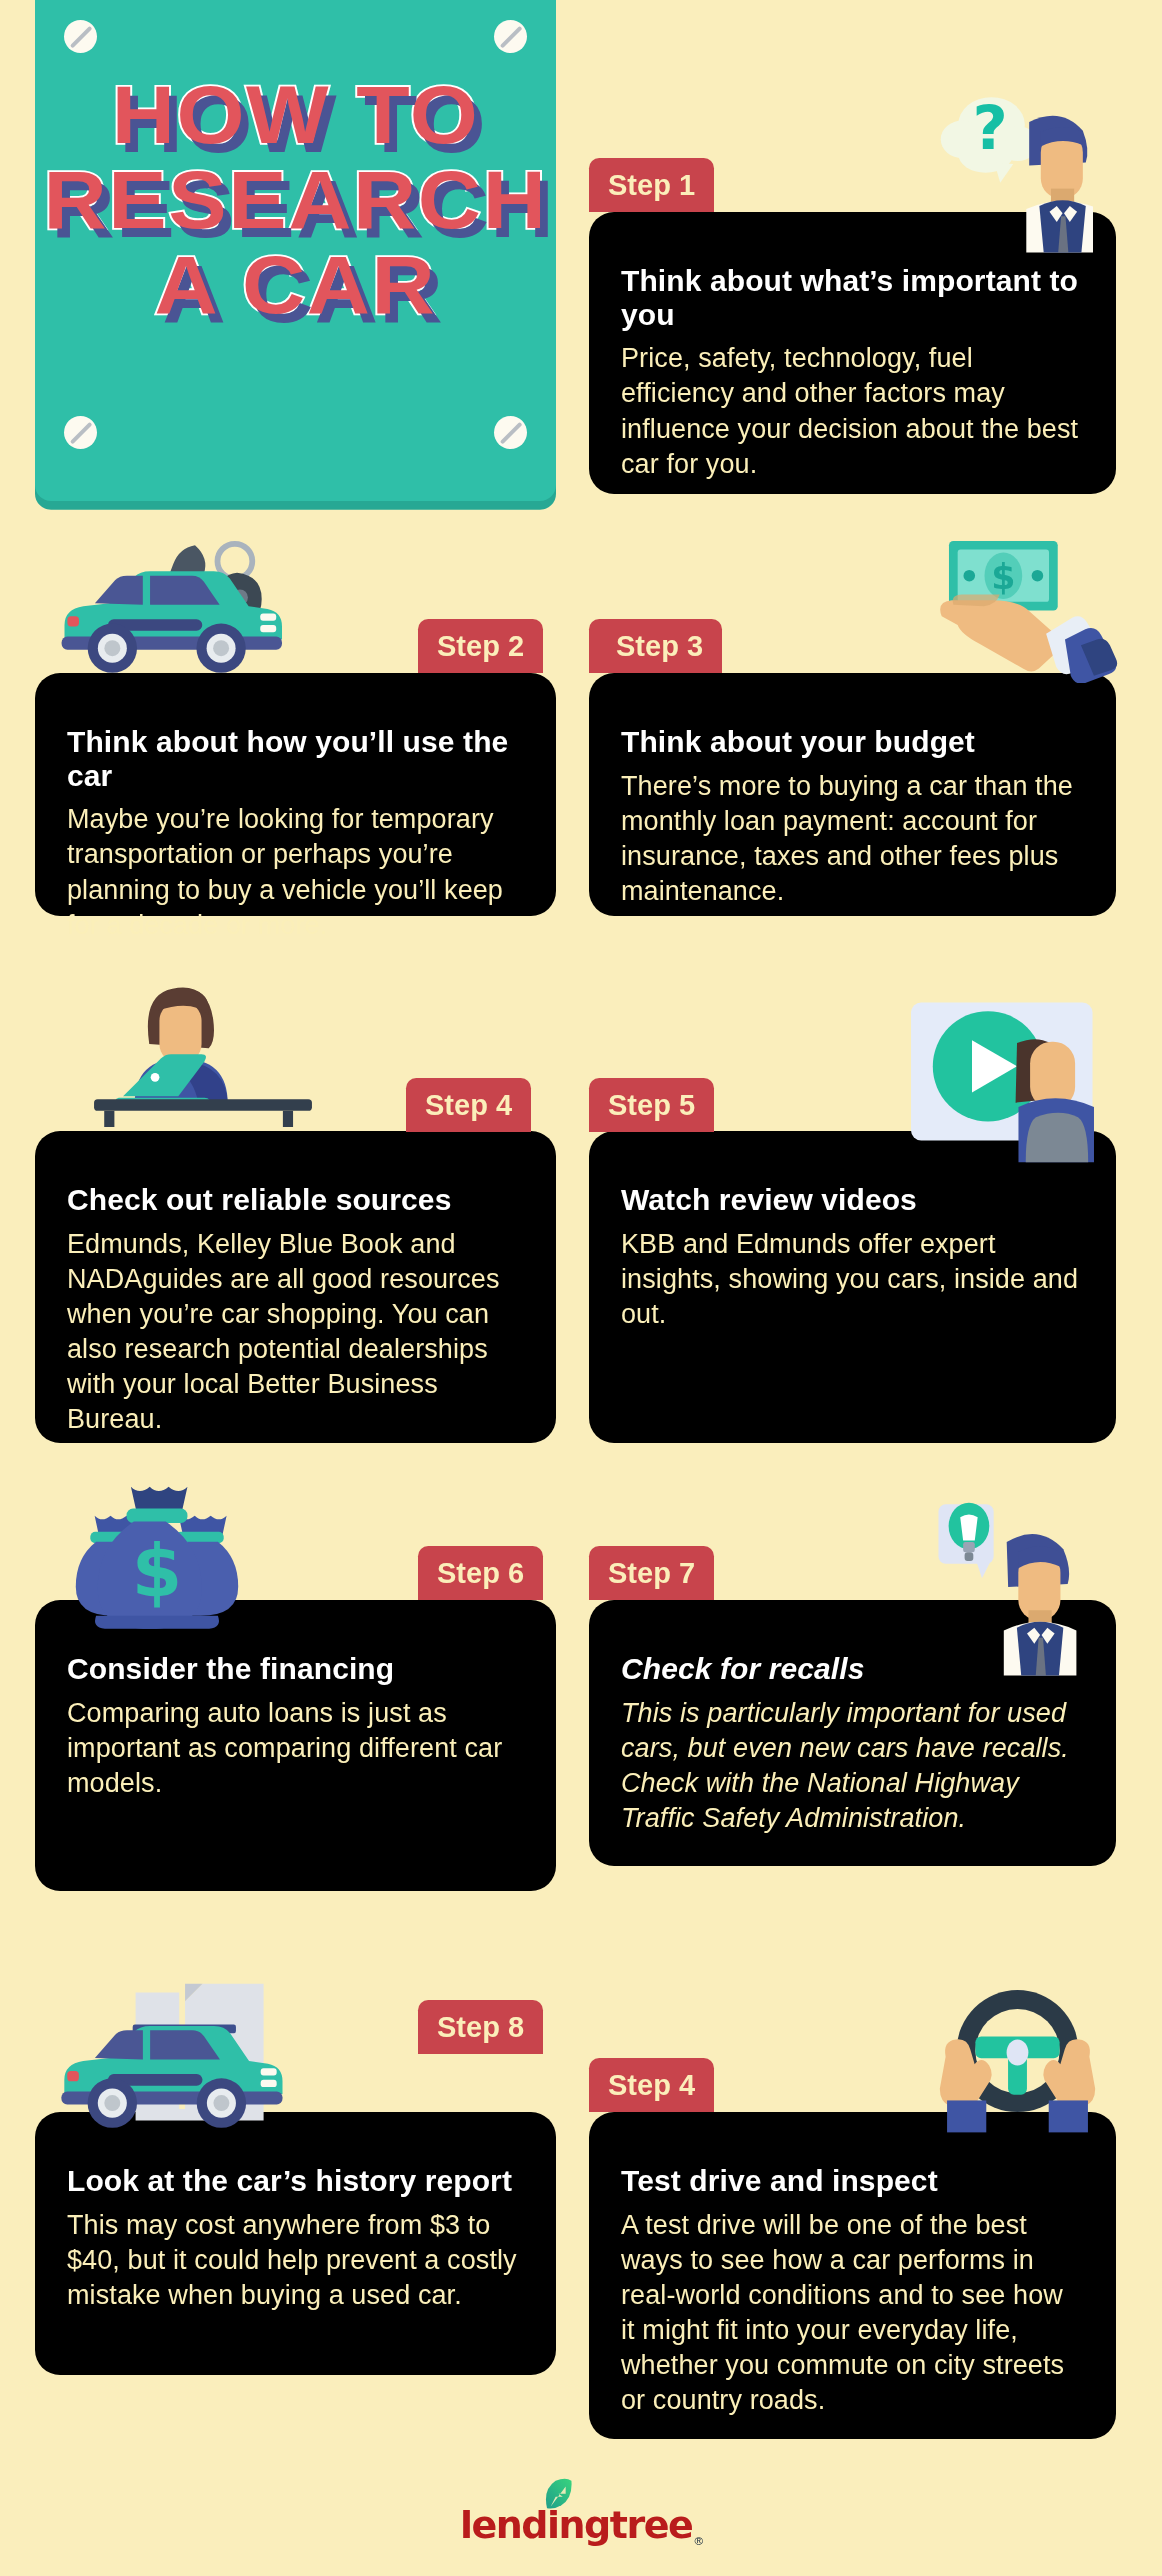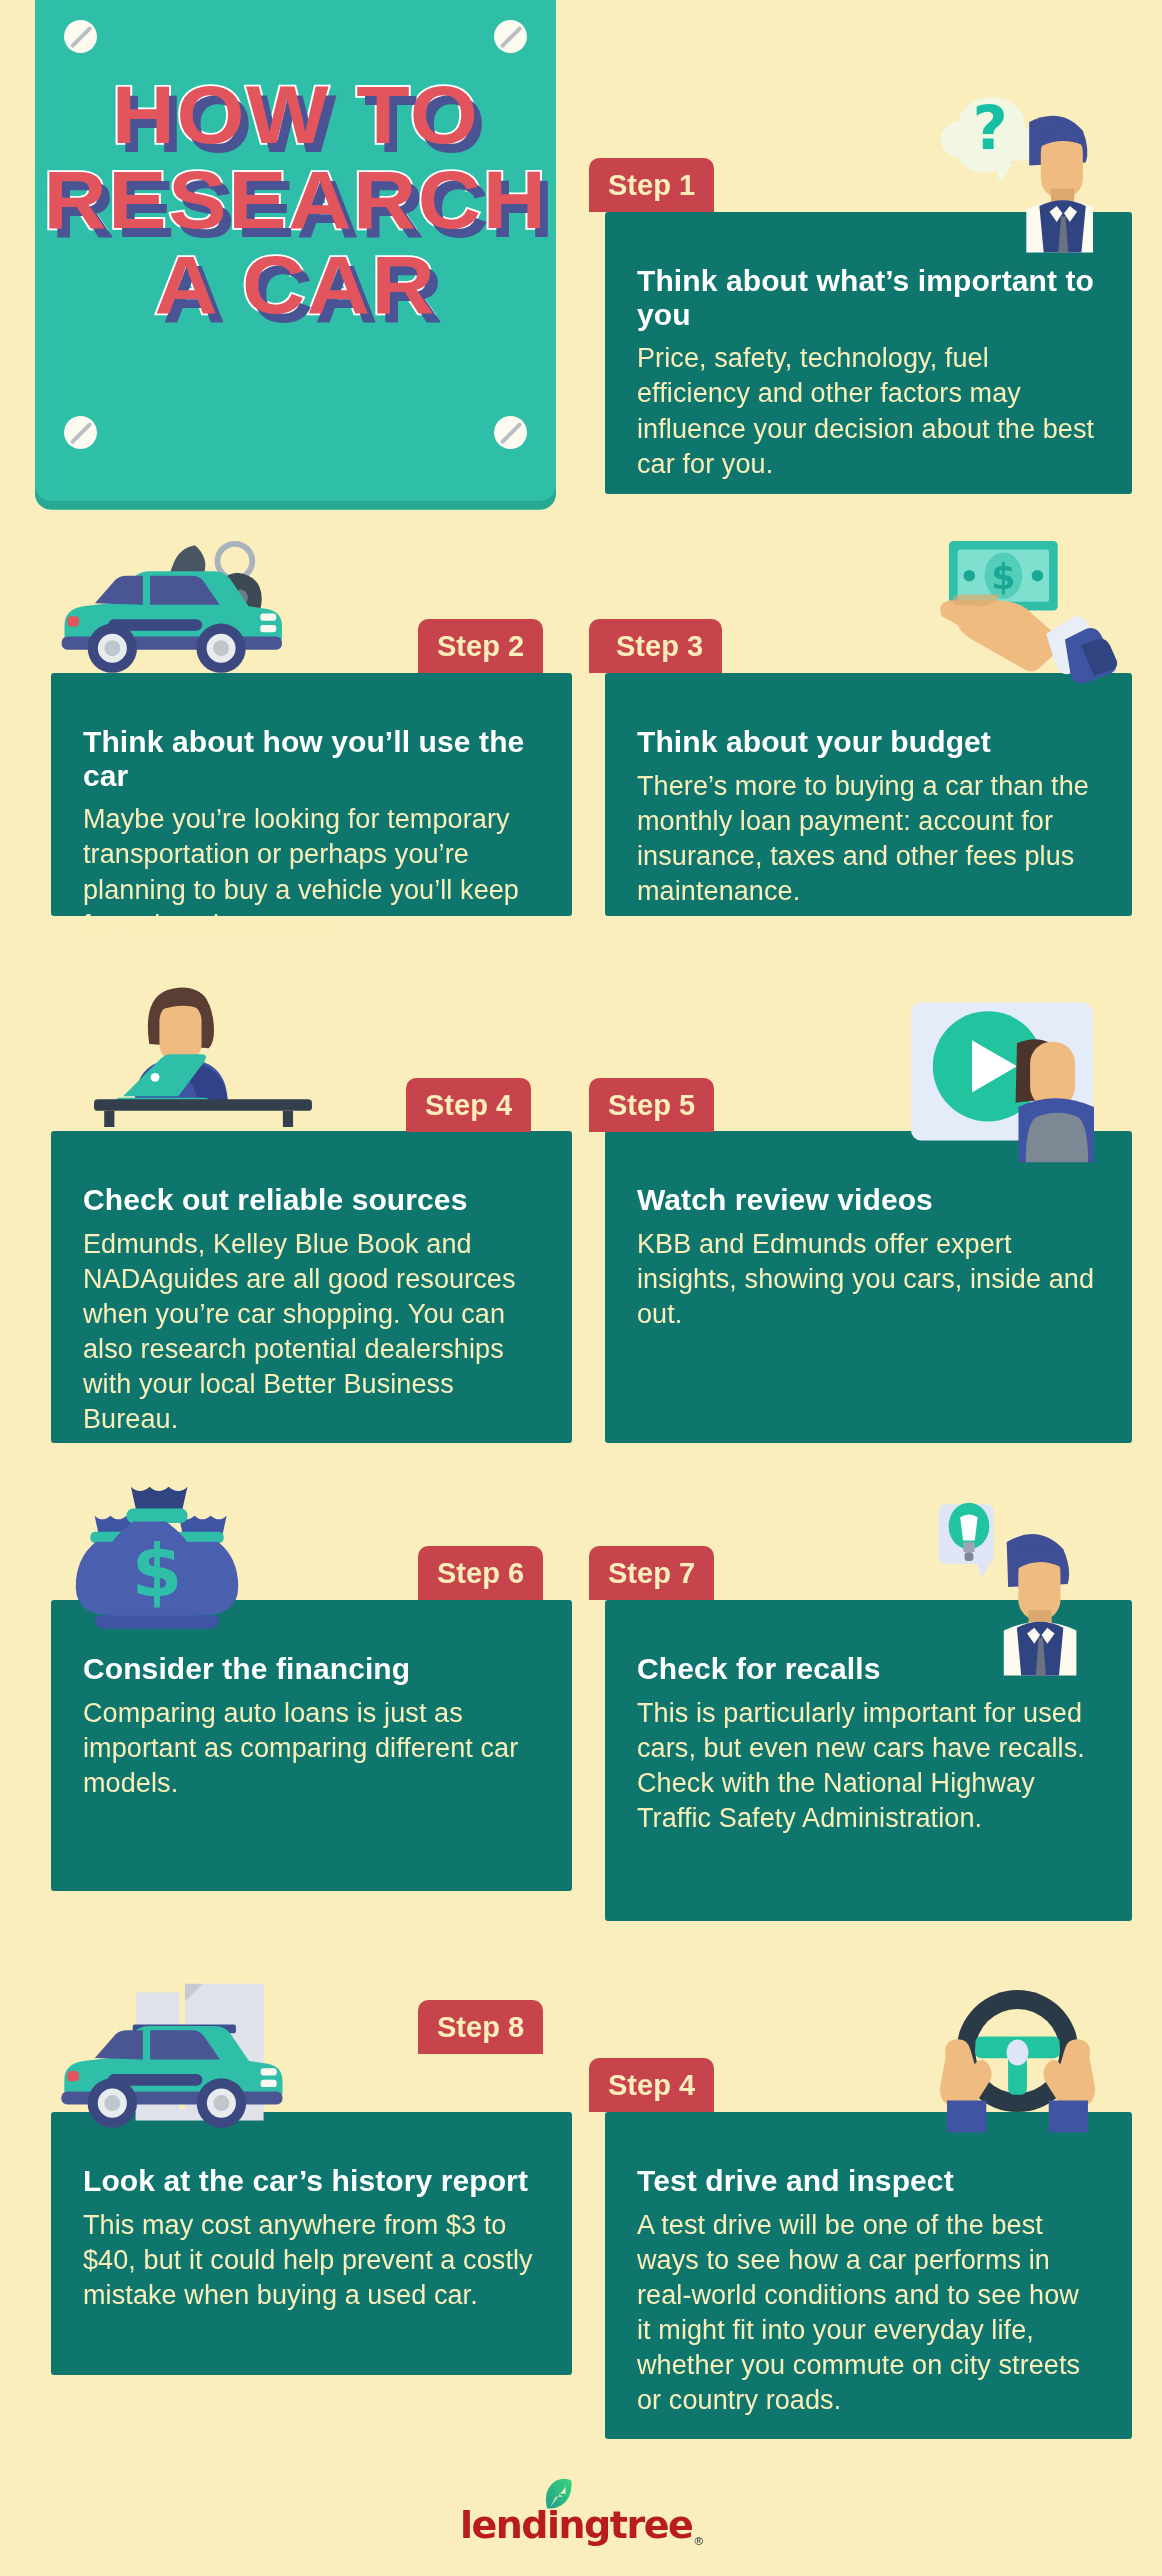--- a/index.html
+++ b/index.html
@@ -44,24 +44,23 @@
     paint-order:stroke fill;
     text-shadow:7.3px 8.7px 0 #4a5494;
     text-transform:uppercase;
     transform:scaleX(1.08);
   }
   .plaque-title span{display:block;}
 
   
   .card{
     position:absolute;
-    background:#0f766e;
-    border-radius:3px;
+    background:#000000;
+    border-radius:25px;
     box-sizing:border-box;
-    margin-left:16px;
   }
   .tab{
     position:absolute;
     height:54px;
     background:#c8444c;
     border-radius:10.2px 10.2px 0 0;
     color:#fbeeba;
     font-family:"Liberation Sans Narrow","Liberation Sans",sans-serif;
     font-weight:bold;
     font-size:29px;
@@ -312,21 +311,21 @@
         <rect x="126" y="156" width="32" height="26" fill="#dba96f"></rect>
         <path d="M92 184 q50 -24 100 0 l0 62 l-100 0 z" fill="#fdfaf0"></path>
         <path d="M110 180 q32 -16 64 0 l-6 66 l-52 0 z" fill="#2f4480"></path>
         <path d="M134 180 l8 10 l-8 12 l-10 -14 z" fill="#fdfaf0"></path>
         <path d="M152 180 l-8 10 l8 12 l10 -14 z" fill="#fdfaf0"></path>
         <path d="M140 194 l6 0 l4 52 l-14 0 z" fill="#6a7282"></path>
       </g>
     </svg>
   </div>
   <div class="tab" style="left:589px;top:1546px;">Step 7</div>
-  <div class="card" style="left:589px;top:1600px;width:527px;height:321px;">
+  <div class="card" style="left:589px;top:1600px;width:527px;height:266px;font-style:italic;">
     <div class="card-inner">
       <p class="card-title">Check for recalls</p>
       <p class="card-body">This is particularly important for used cars, but even new cars have recalls. Check with the National Highway Traffic Safety Administration.</p>
     </div>
   </div>
 
   <div class="illus" style="left:57px;top:1978px;width:291px;height:160px;">
     <svg viewBox="0 0 400 220" width="291" height="160">
       <g>
         <path d="M200 8 l-24 24 l0 148 l-8 0 l0 -160 l-60 0 l0 176 l176 0 l0 -188 z" fill="#dfe2e8" transform="translate(0,0)"></path>

